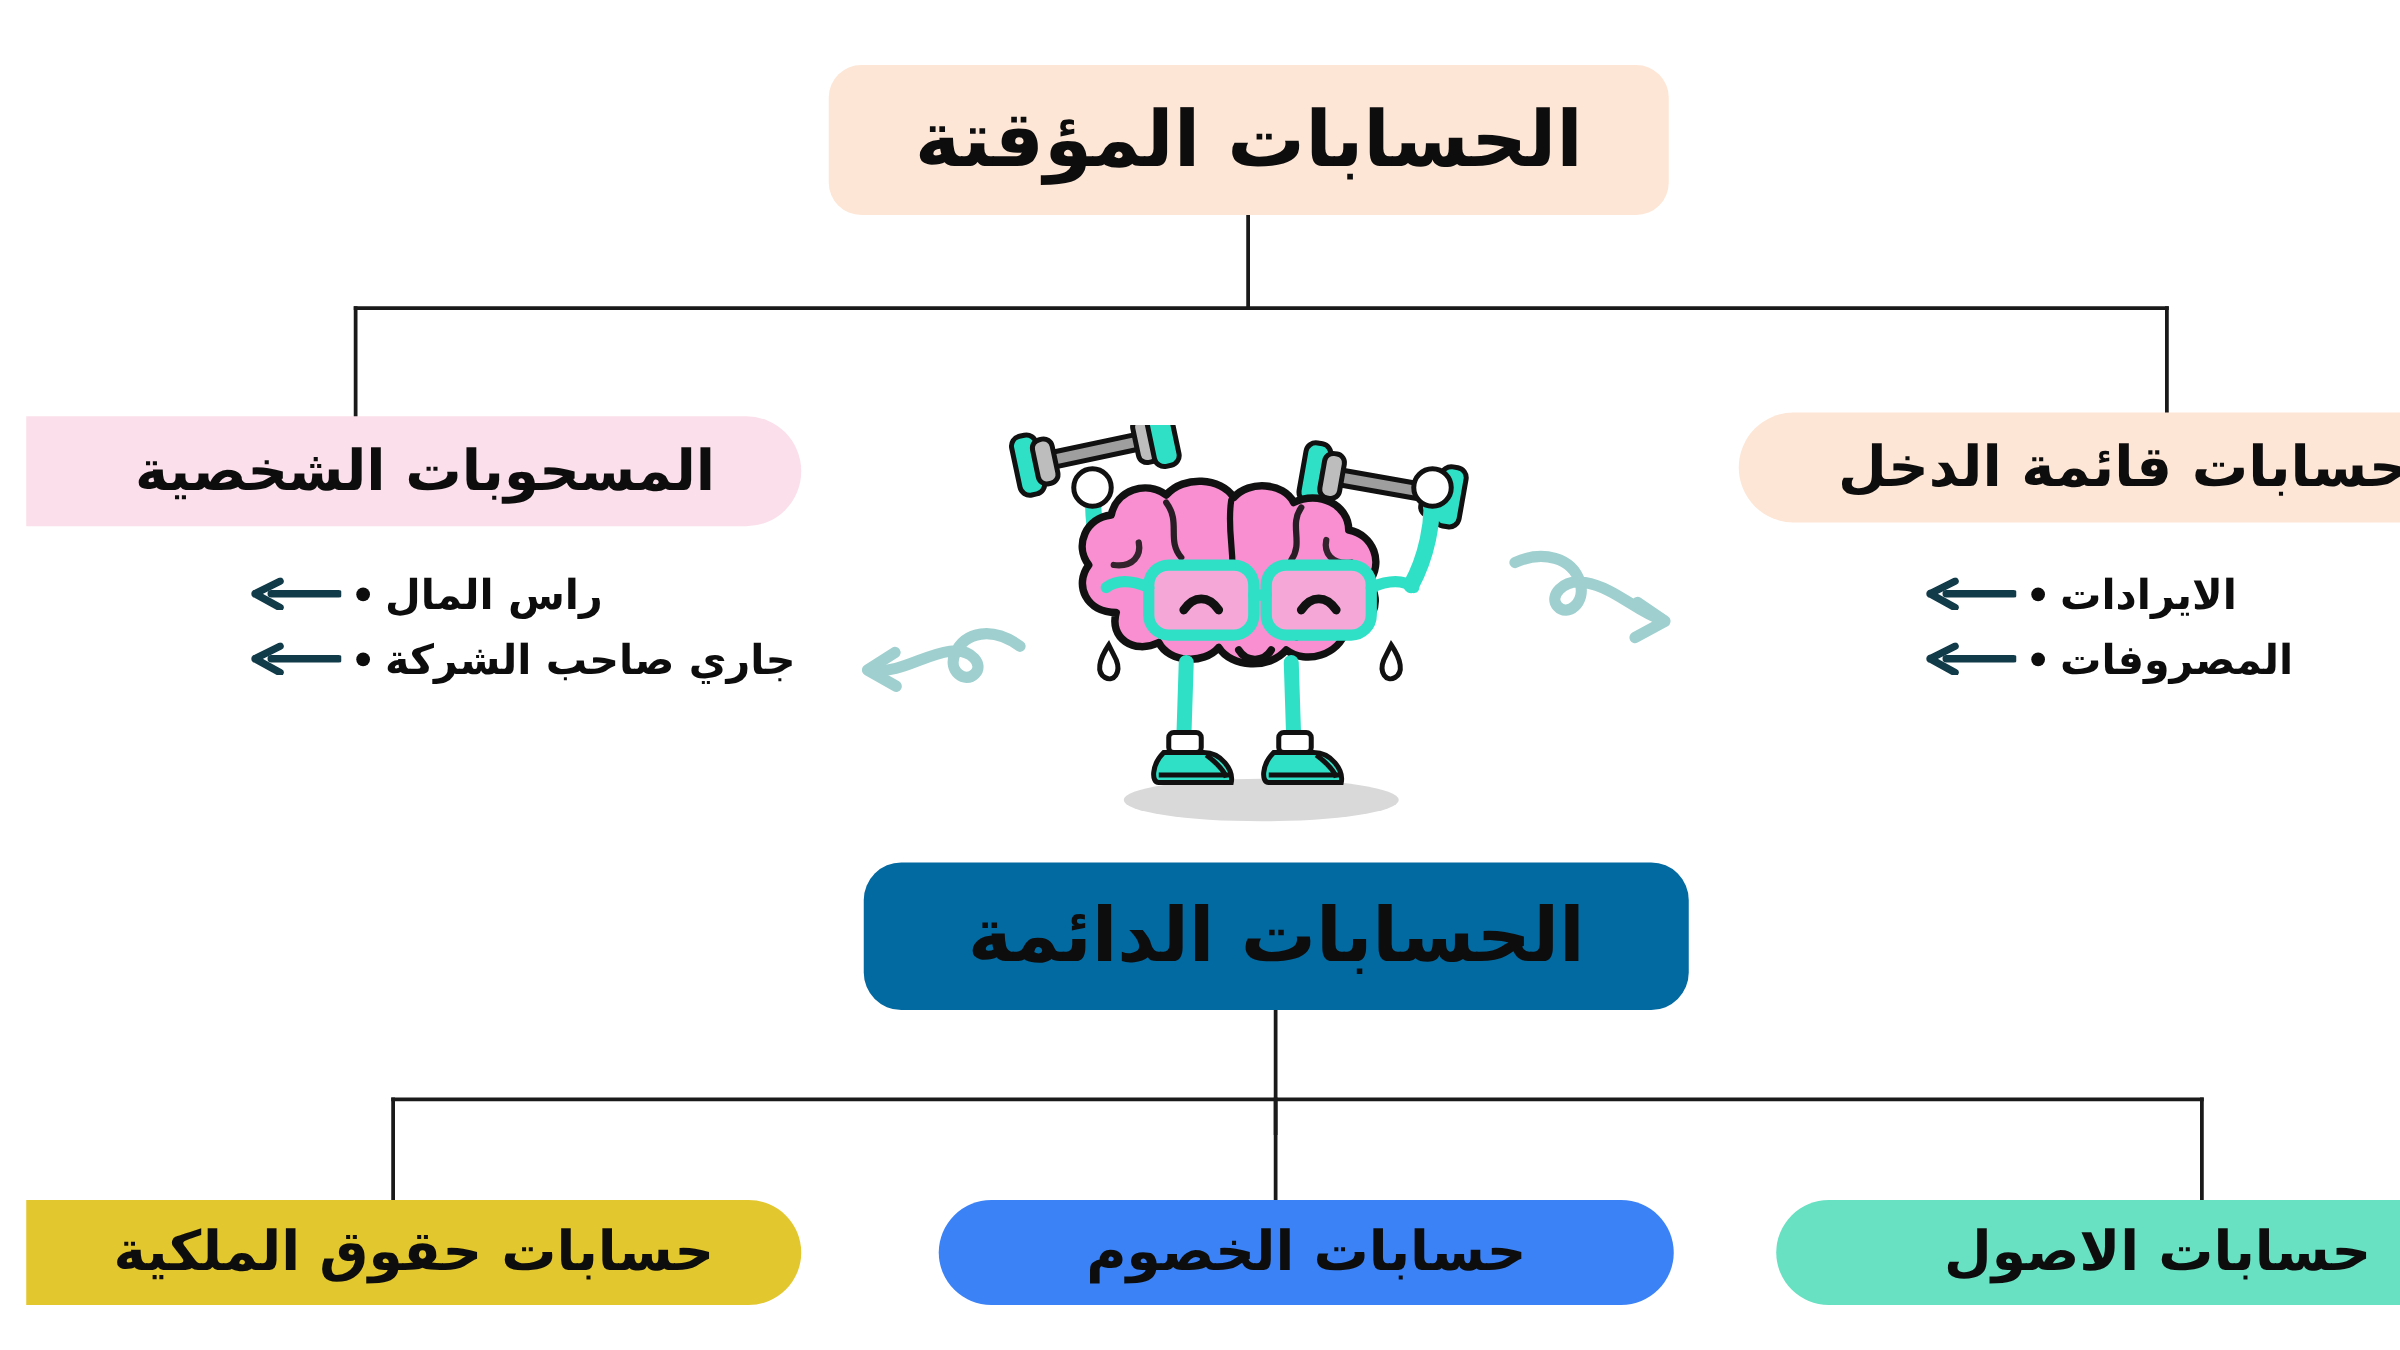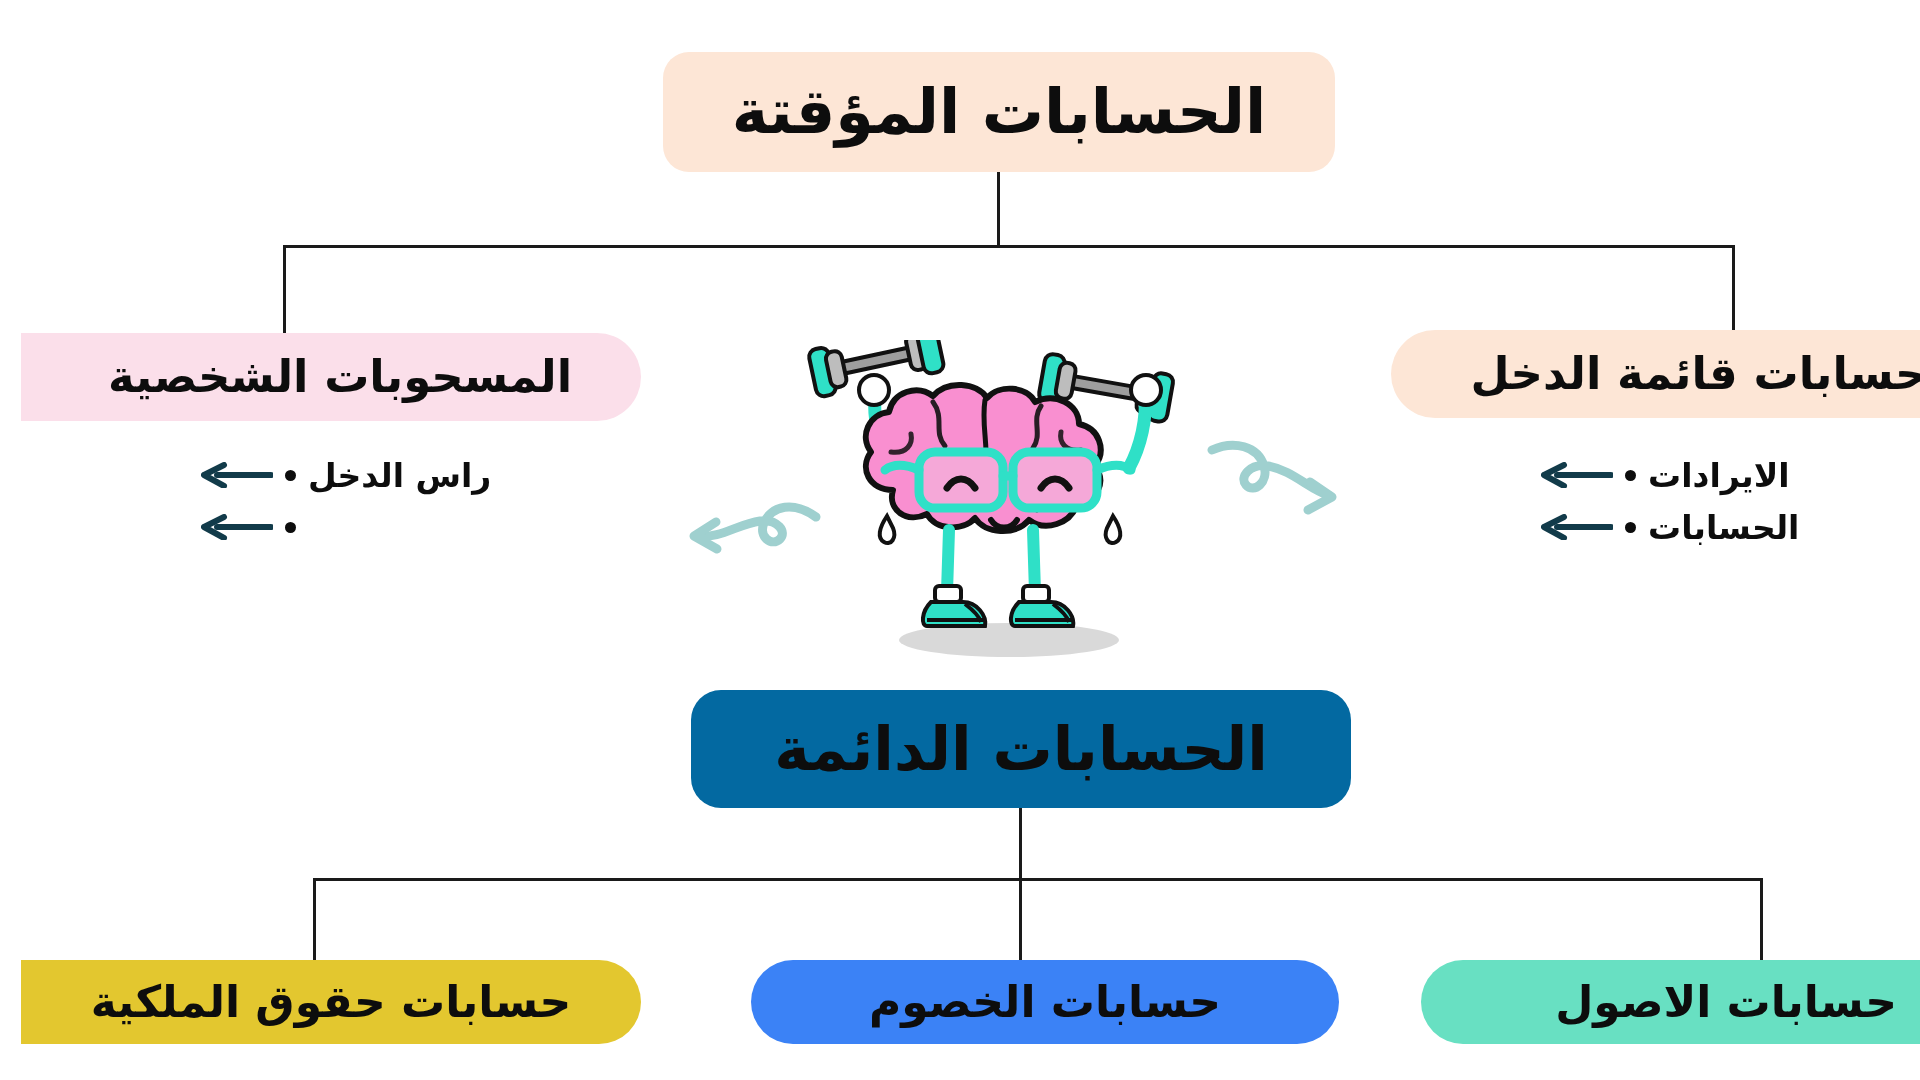--- a/index.html
+++ b/index.html
@@ -126,49 +126,50 @@
   <div class="line line-v" id="conn-bot-left-v"></div>
   <div class="line line-v" id="conn-bot-mid-v"></div>
   <div class="line line-v" id="conn-bot-right-v"></div>
 
   <div class="pill" id="box-temporary">الحسابات المؤقتة</div>
 
   <div class="pill" id="box-drawings">المسحوبات الشخصية</div>
 
   <div class="bullet-list" id="list-drawings">
     <div class="bullet-row">
-      <span class="bullet-text">راس الدخل</span>
-      <span class="bullet-dot"></span>
-      <svg class="bullet-arrow" width="72" height="26" viewBox="0 0 72 26">
-        <path d="M70 13 L16 13" stroke="#123b4a" stroke-width="6" stroke-linecap="round" fill="none"></path>
-        <path d="M3 13 L23 3 M3 13 L23 24" stroke="#123b4a" stroke-width="6" stroke-linecap="round" stroke-linejoin="round" fill="none"></path>
-      </svg>
-    </div>
-    <div class="bullet-row">
+      <span class="bullet-text">راس المال</span>
+      <span class="bullet-dot"></span>
+      <svg class="bullet-arrow" width="72" height="26" viewBox="0 0 72 26">
+        <path d="M70 13 L16 13" stroke="#123b4a" stroke-width="6" stroke-linecap="round" fill="none"></path>
+        <path d="M3 13 L23 3 M3 13 L23 24" stroke="#123b4a" stroke-width="6" stroke-linecap="round" stroke-linejoin="round" fill="none"></path>
+      </svg>
+    </div>
+    <div class="bullet-row">
+      <span class="bullet-text">جاري صاحب الشركة</span>
       <span class="bullet-dot"></span>
       <svg class="bullet-arrow" width="72" height="26" viewBox="0 0 72 26">
         <path d="M70 13 L16 13" stroke="#123b4a" stroke-width="6" stroke-linecap="round" fill="none"></path>
         <path d="M3 13 L23 3 M3 13 L23 24" stroke="#123b4a" stroke-width="6" stroke-linecap="round" stroke-linejoin="round" fill="none"></path>
       </svg>
     </div>
   </div>
 
   <div class="pill" id="box-income">حسابات قائمة الدخل</div>
 
   <div class="bullet-list" id="list-income">
     <div class="bullet-row">
       <span class="bullet-text">الايرادات</span>
       <span class="bullet-dot"></span>
       <svg class="bullet-arrow" width="72" height="26" viewBox="0 0 72 26">
         <path d="M70 13 L16 13" stroke="#123b4a" stroke-width="6" stroke-linecap="round" fill="none"></path>
         <path d="M3 13 L23 3 M3 13 L23 24" stroke="#123b4a" stroke-width="6" stroke-linecap="round" stroke-linejoin="round" fill="none"></path>
       </svg>
     </div>
     <div class="bullet-row">
-      <span class="bullet-text">الحسابات</span>
+      <span class="bullet-text">المصروفات</span>
       <span class="bullet-dot"></span>
       <svg class="bullet-arrow" width="72" height="26" viewBox="0 0 72 26">
         <path d="M70 13 L16 13" stroke="#123b4a" stroke-width="6" stroke-linecap="round" fill="none"></path>
         <path d="M3 13 L23 3 M3 13 L23 24" stroke="#123b4a" stroke-width="6" stroke-linecap="round" stroke-linejoin="round" fill="none"></path>
       </svg>
     </div>
   </div>
 
   <svg id="squiggle-left" viewBox="0 0 135 75">
     <path d="M130 22 C108 6, 86 10, 78 28 C72 42, 86 52, 94 44 C101 37, 92 24, 74 26 C52 29, 34 44, 12 41" stroke="#9fd0cf" stroke-width="9" fill="none" stroke-linecap="round"></path>

